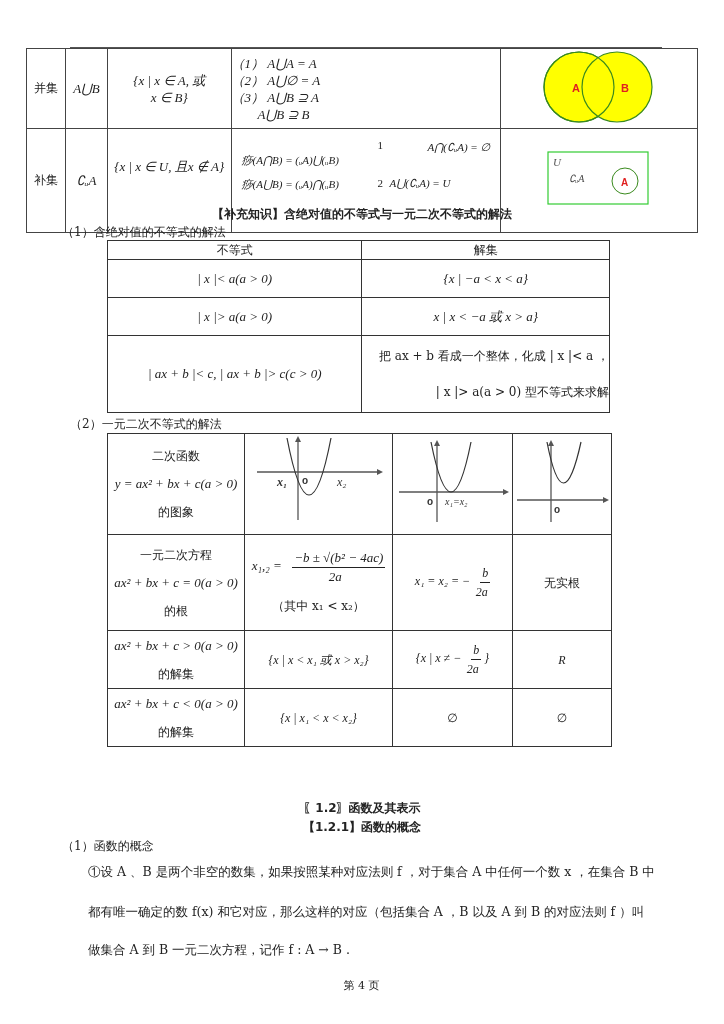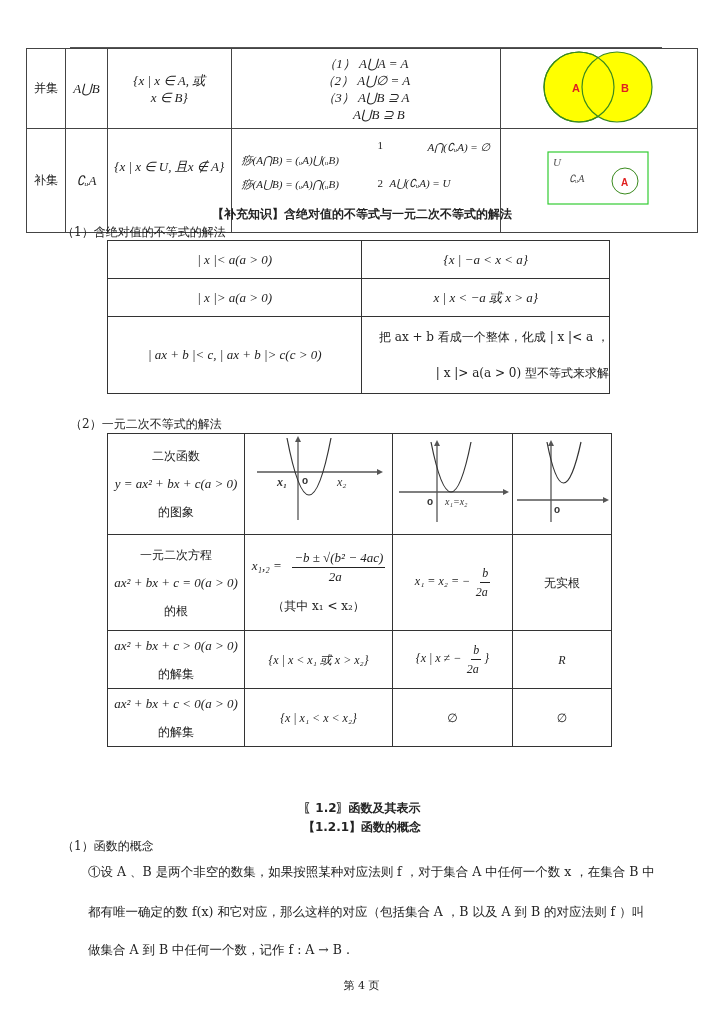--- a/index.html
+++ b/index.html
@@ -9,21 +9,21 @@
   .up { font-style: normal; }
   table { border-collapse: collapse; position: absolute; }
   td { border: 1px solid #333; text-align: center; vertical-align: middle; padding: 0; }
   .topline { position: absolute; left: 70px; top: 47px; width: 592px; height: 1px; background: #555; }
 
   
   #t1 { left: 26px; top: 48px; width: 672px; }
   #t1 td { border-color: #444; }
   .rowU td { height: 78px; }
   .rowC td { height: 74px; }
-  .prop { text-align: center; line-height: 17px; }
+  .prop { text-align: left; line-height: 17px; }
   .prop div { white-space: nowrap; }
 
   
   .title { position: absolute; left: 0; width: 724px; text-align: center;
            font-weight: bold; font-family: "DejaVu Sans", sans-serif; font-size: 12px; }
   .sub { position: absolute; font-size: 12px; font-family: "DejaVu Serif", serif; }
 
   
   #t2 { left: 107px; top: 240px; width: 503px; }
   #t2 td { height: 37px; }
@@ -105,20 +105,24 @@
 
 <div class="title" style="top:206px">【补充知识】含绝对值的不等式与一元二次不等式的解法</div>
 <div class="sub" style="left:62px;top:224px">（1）含绝对值的不等式的解法</div>
 
 <table id="t2">
   <colgroup>
       <col style="width:255px">
       <col style="width:248px">
     </colgroup>
   <tbody>
+      <tr class="hdr">
+    <td>不等式</td>
+    <td>解集</td>
+  </tr>
   <tr>
     <td class="math">| x |&lt; a(a &gt; 0)</td>
     <td class="math">{x | −a &lt; x &lt; a}</td>
   </tr>
   <tr>
     <td class="math">| x |&gt; a(a &gt; 0)</td>
     <td class="math">x | x &lt; −a 或 x &gt; a}</td>
   </tr>
   <tr class="big">
     <td class="math">| ax + b |&lt; c, | ax + b |&gt; c(c &gt; 0)</td>
@@ -222,15 +226,15 @@
     <td class="math up">∅</td>
   </tr>
 </tbody>
   </table>
 
 <div class="title" style="top:800px;font-weight:bold">〖1.2〗函数及其表示</div>
 <div class="title" style="top:819px">【1.2.1】函数的概念</div>
 <div class="sub" style="left:62px;top:838px">（1）函数的概念</div>
 <div class="para" style="top:864px;left:88px">①设 A 、B 是两个非空的数集，如果按照某种对应法则 f ，对于集合 A 中任何一个数 x ，在集合 B 中</div>
 <div class="para" style="top:904px;left:88px">都有唯一确定的数 f(x) 和它对应，那么这样的对应（包括集合 A ，B 以及 A 到 B 的对应法则 f ）叫</div>
-<div class="para" style="top:942px;left:88px">做集合 A 到 B 中任何一个数，记作 f : A → B .</div>
+<div class="para" style="top:942px;left:88px">做集合 A 到 B 一元二次方程，记作 f : A → B .</div>
 
 <div class="footer">第 4 页</div>
 
 </body></html>

